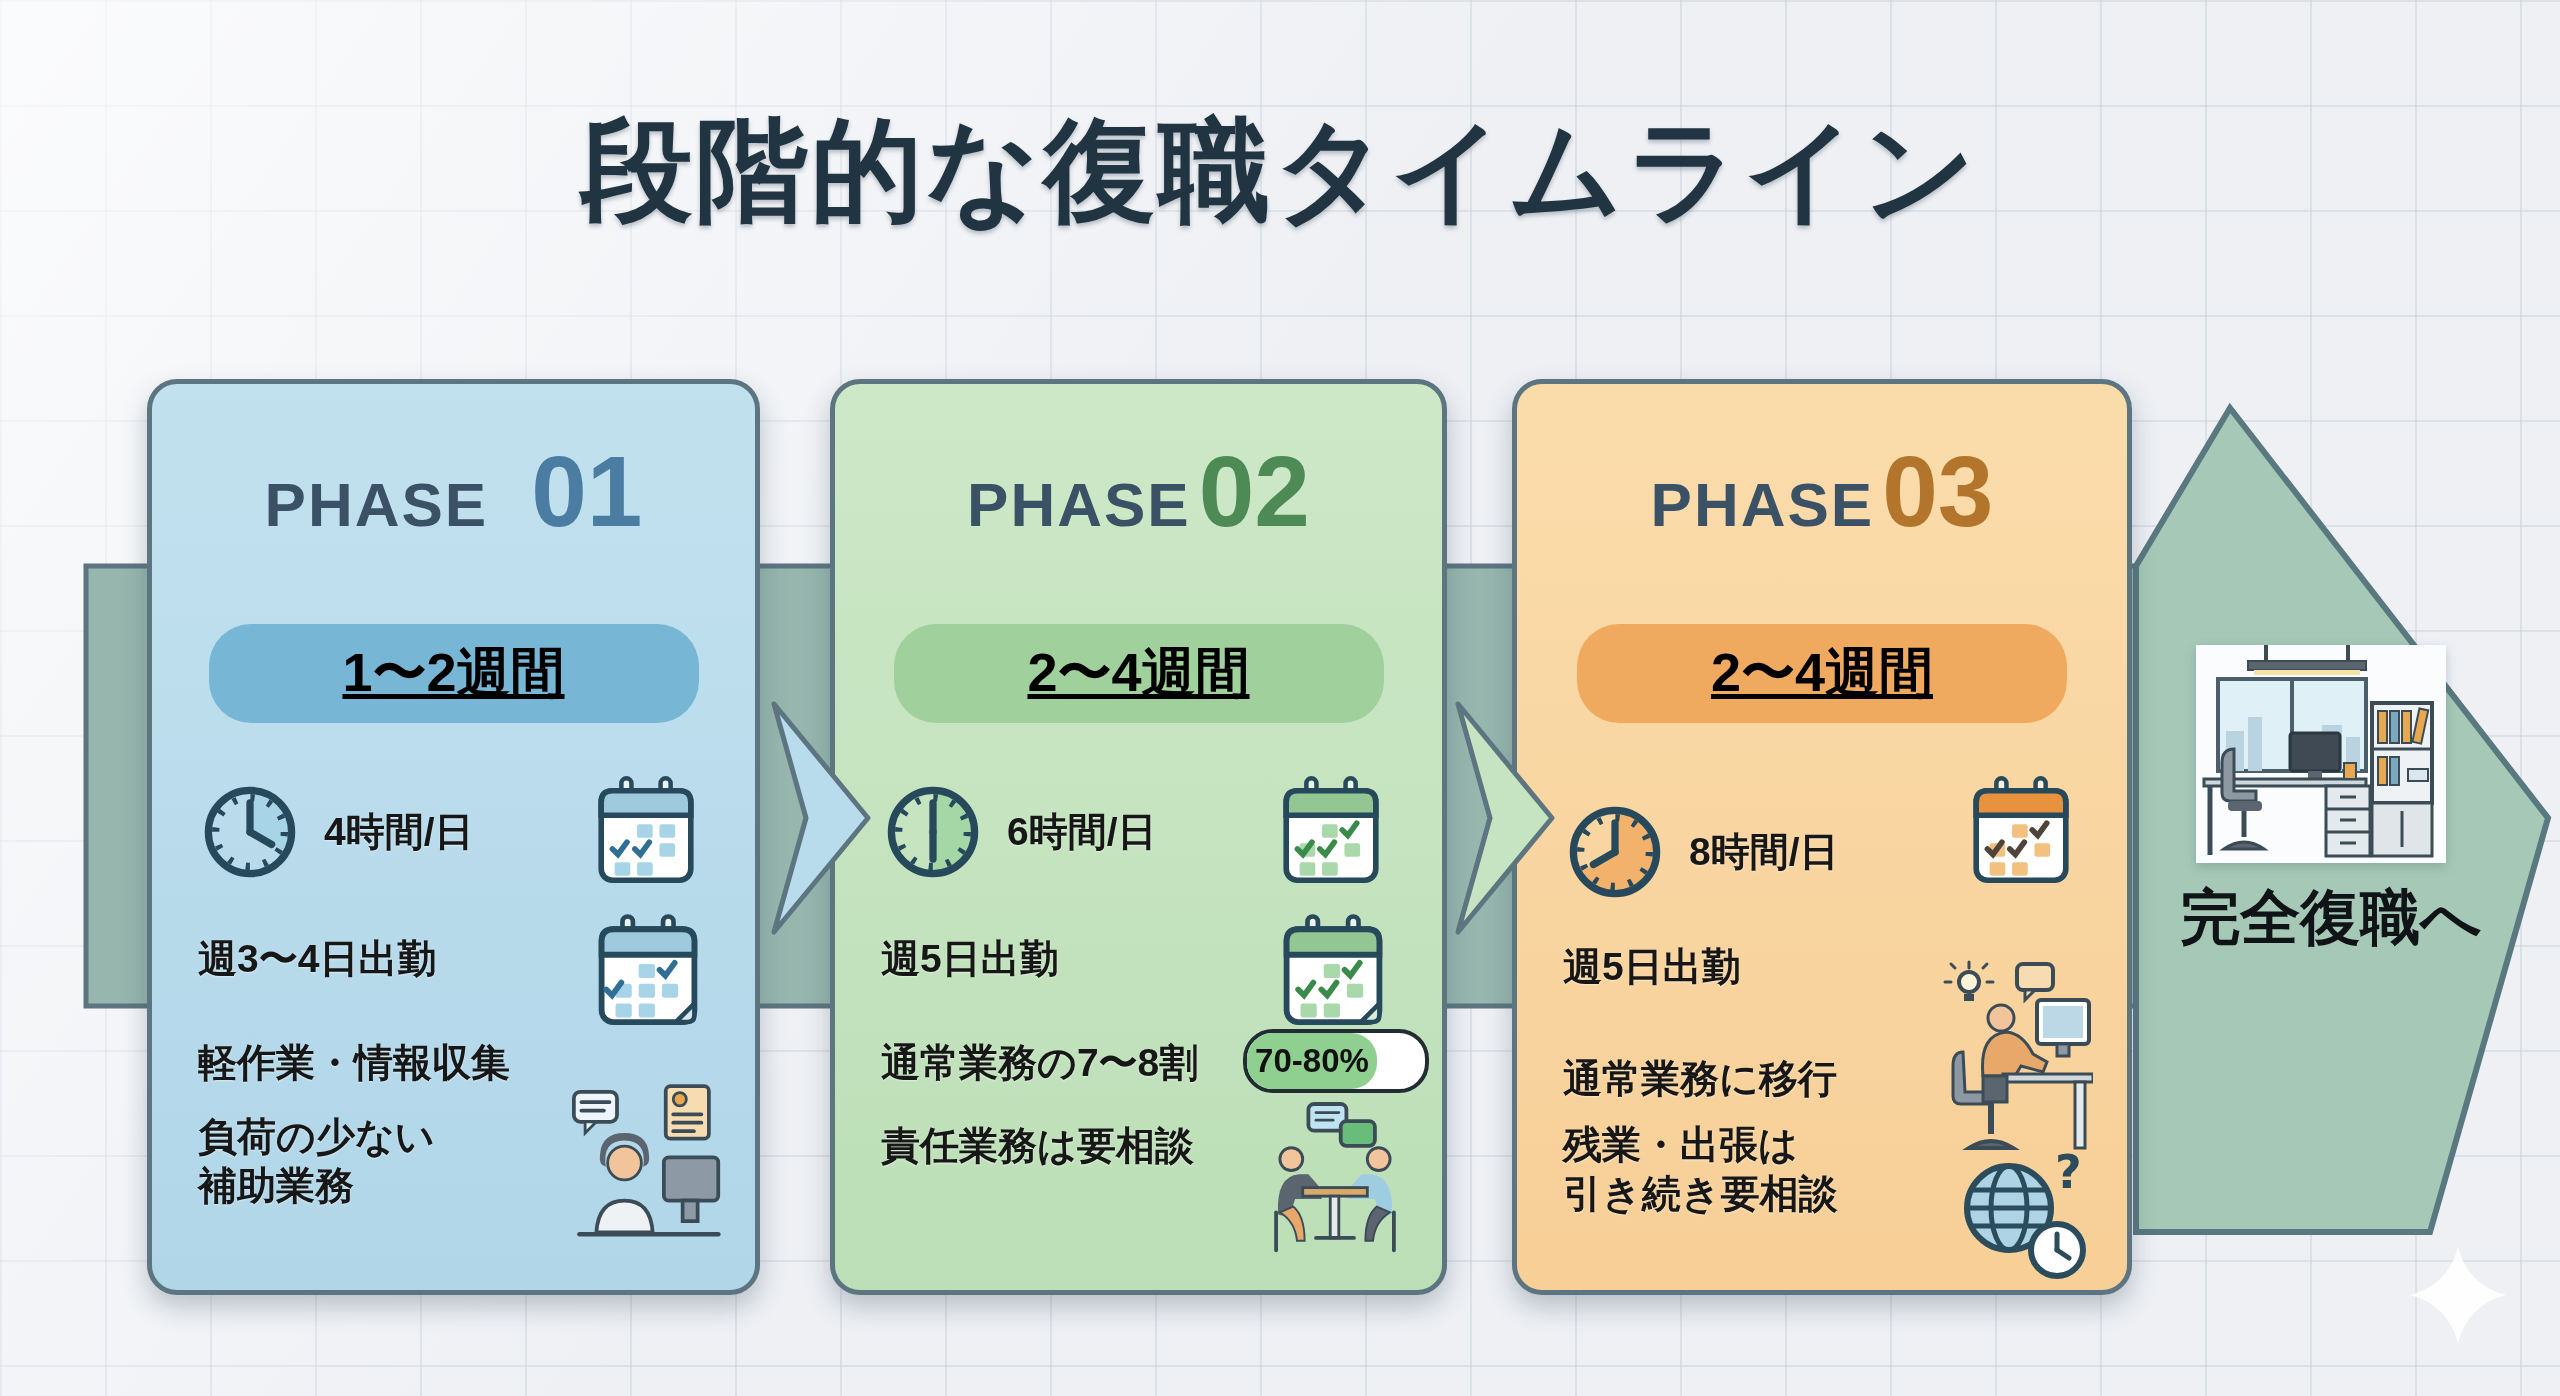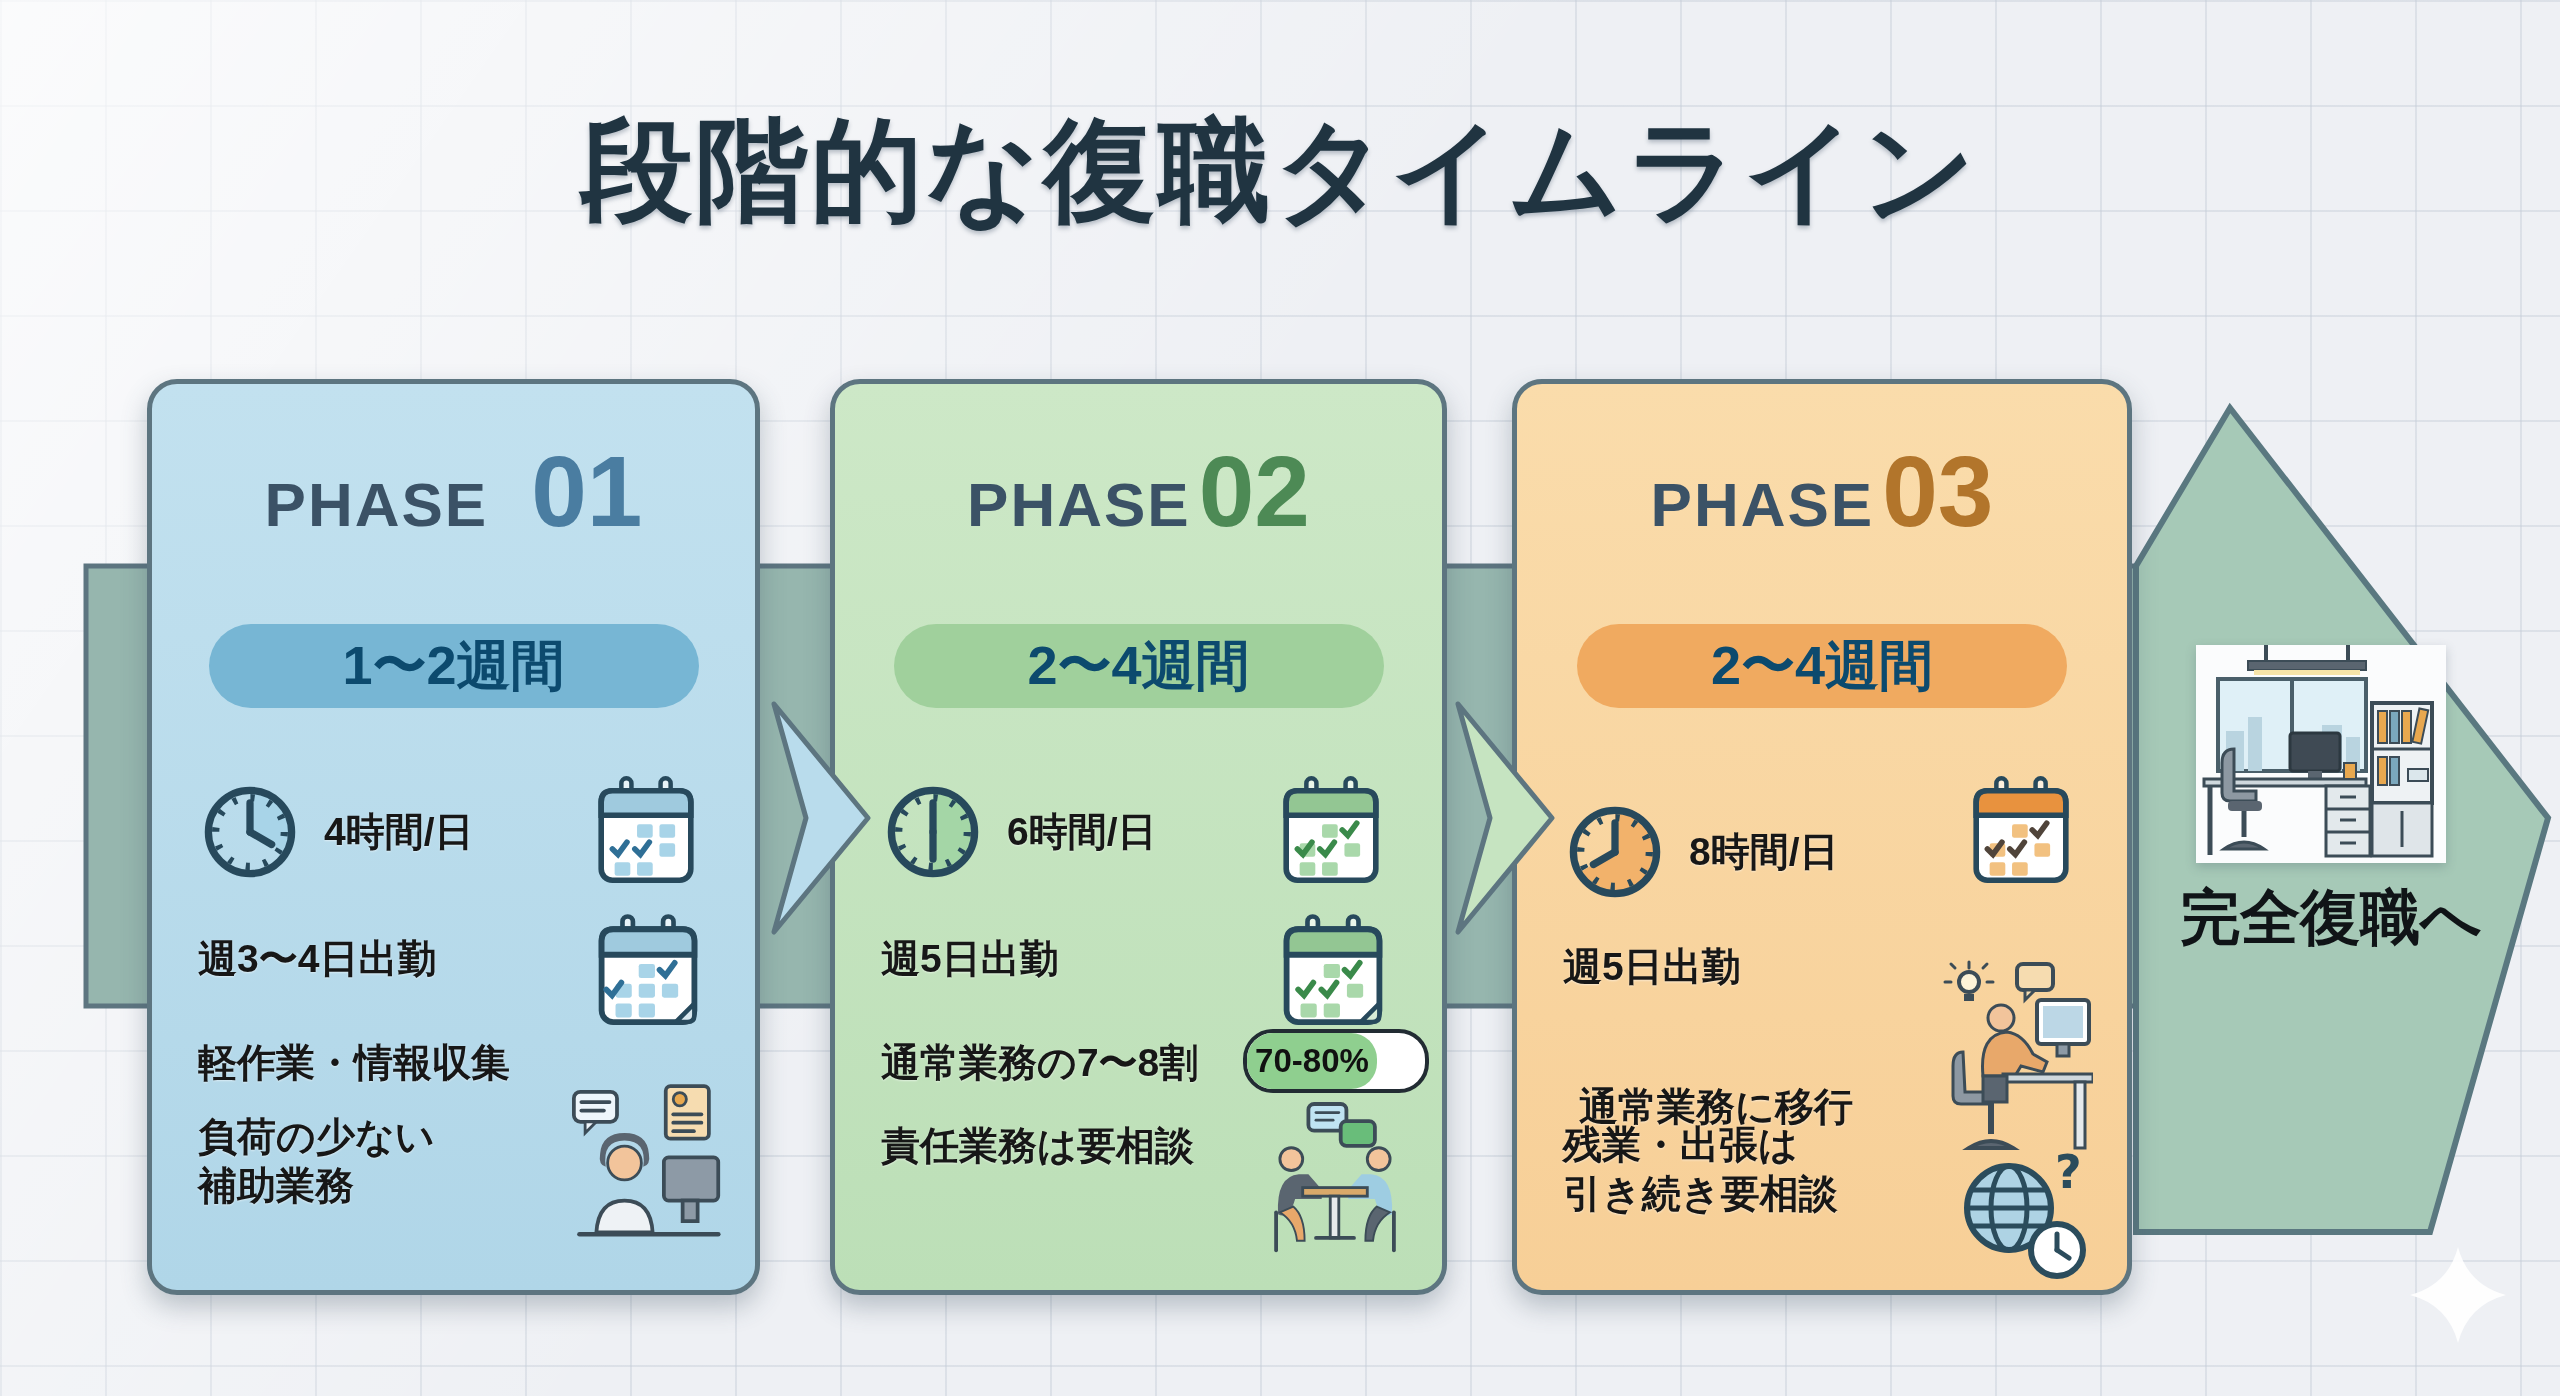--- a/index.html
+++ b/index.html
@@ -22,23 +22,23 @@
     box-shadow:0 12px 26px rgba(60,80,95,.30);z-index:3;}
   .card.p1{left:147px;width:603px;background:linear-gradient(180deg,#c2e1ef 0%,#b0d6e8 100%);}
   .card.p2{left:830px;width:607px;background:linear-gradient(180deg,#cde8c7 0%,#bcdfb7 100%);}
   .card.p3{left:1512px;width:610px;background:linear-gradient(180deg,#fadcab 0%,#f7cf97 100%);}
   .phase-head{position:absolute;top:62px;left:0;width:100%;display:flex;justify-content:center;align-items:baseline;gap:8px;}
   .phase-word{font-size:62px;font-weight:900;color:#3b5266;letter-spacing:2px;}
   .phase-num{font-size:100px;font-weight:900;line-height:.9;}
   .p1 .phase-num{color:#4a7da1;margin-left:35px;}
   .p2 .phase-num{color:#4d8a55;}
   .p3 .phase-num{color:#b2752b;}
-  .pill{position:absolute;top:240px;left:50%;transform:translateX(-50%);width:490px;height:84px;
+  .pill{position:absolute;top:240px;left:50%;transform:translateX(-50%);width:490px;height:99px;
     border-radius:42px;display:flex;align-items:center;justify-content:center;
-    font-size:54px;font-weight:900;color:#0c4a6e;}
+    font-size:54px;font-weight:900;color:#000000;text-decoration:underline;}
   .p1 .pill{background:#77b6d4;}
   .p2 .pill{background:#a0d09c;}
   .p3 .pill{background:#f0aa60;}
   .row{position:absolute;left:46px;display:flex;align-items:center;gap:22px;
     font-size:39px;font-weight:800;color:#171717;white-space:nowrap;}
   .row .txt{text-shadow:0 1px 2px rgba(255,255,255,.5);}
   .two{line-height:1.26;white-space:nowrap;}
   .clk{width:104px;height:104px;flex:0 0 auto;}
   .cal{position:absolute;width:112px;height:114px;}
   .icon-abs{position:absolute;}
@@ -257,21 +257,21 @@
         <circle cx="50" cy="50" r="40" fill="none" stroke="#27495c" stroke-width="7"></circle>
         <circle cx="50" cy="50" r="33" fill="none" stroke="#27495c" stroke-width="7" stroke-dasharray="4 13.3"></circle>
         <line x1="50" y1="50" x2="50" y2="22" stroke="#27495c" stroke-width="7" stroke-linecap="round"></line>
         <line x1="50" y1="50" x2="29.2" y2="62" stroke="#27495c" stroke-width="7" stroke-linecap="round"></line>
       </svg>
       <span class="txt">8時間/日</span>
     </div>
     <div class="row" style="top:556px;">
       <span class="txt">週5日出勤</span>
     </div>
-    <div class="row" style="top:696px;margin-left:16px;">
+    <div class="row" style="top:668px;">
       <span class="txt">通常業務に移行</span>
     </div>
     <div class="row two" style="top:736px;">
       <span class="txt"><span>残業・出張は</span><br>
       <span>引き続き要相談</span></span>
     </div>
 
     <svg class="cal" style="left:448px;top:390px;" viewBox="0 0 100 100">
       <rect x="28" y="3" width="9" height="20" rx="4.5" fill="#fdf0de" stroke="#27495c" stroke-width="4"></rect>
       <rect x="63" y="3" width="9" height="20" rx="4.5" fill="#fdf0de" stroke="#27495c" stroke-width="4"></rect>

